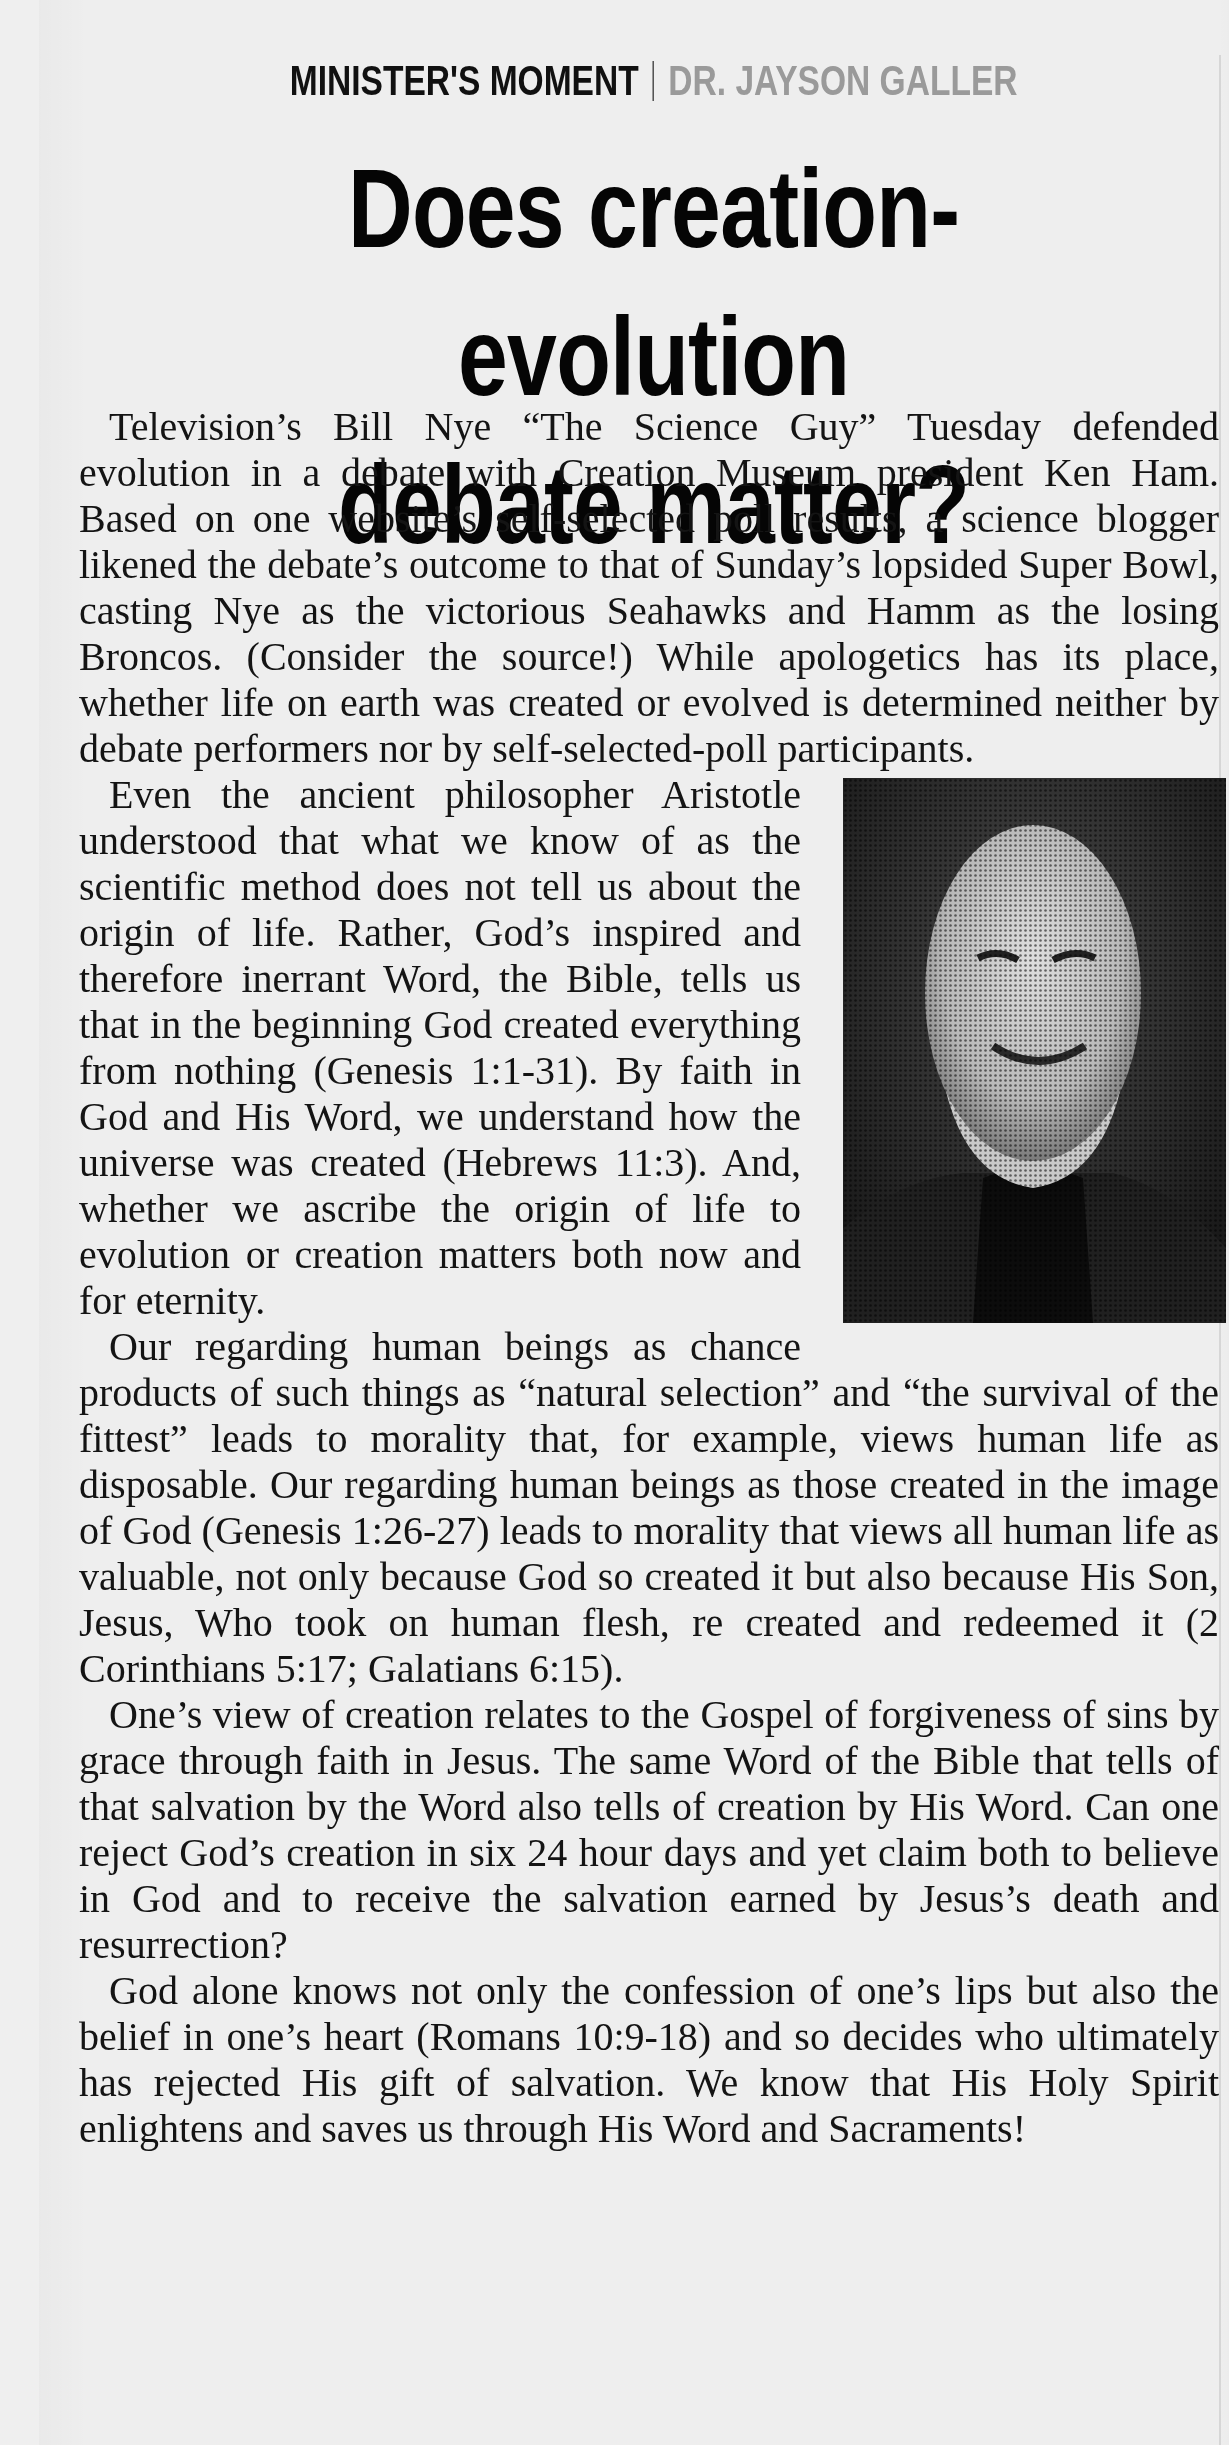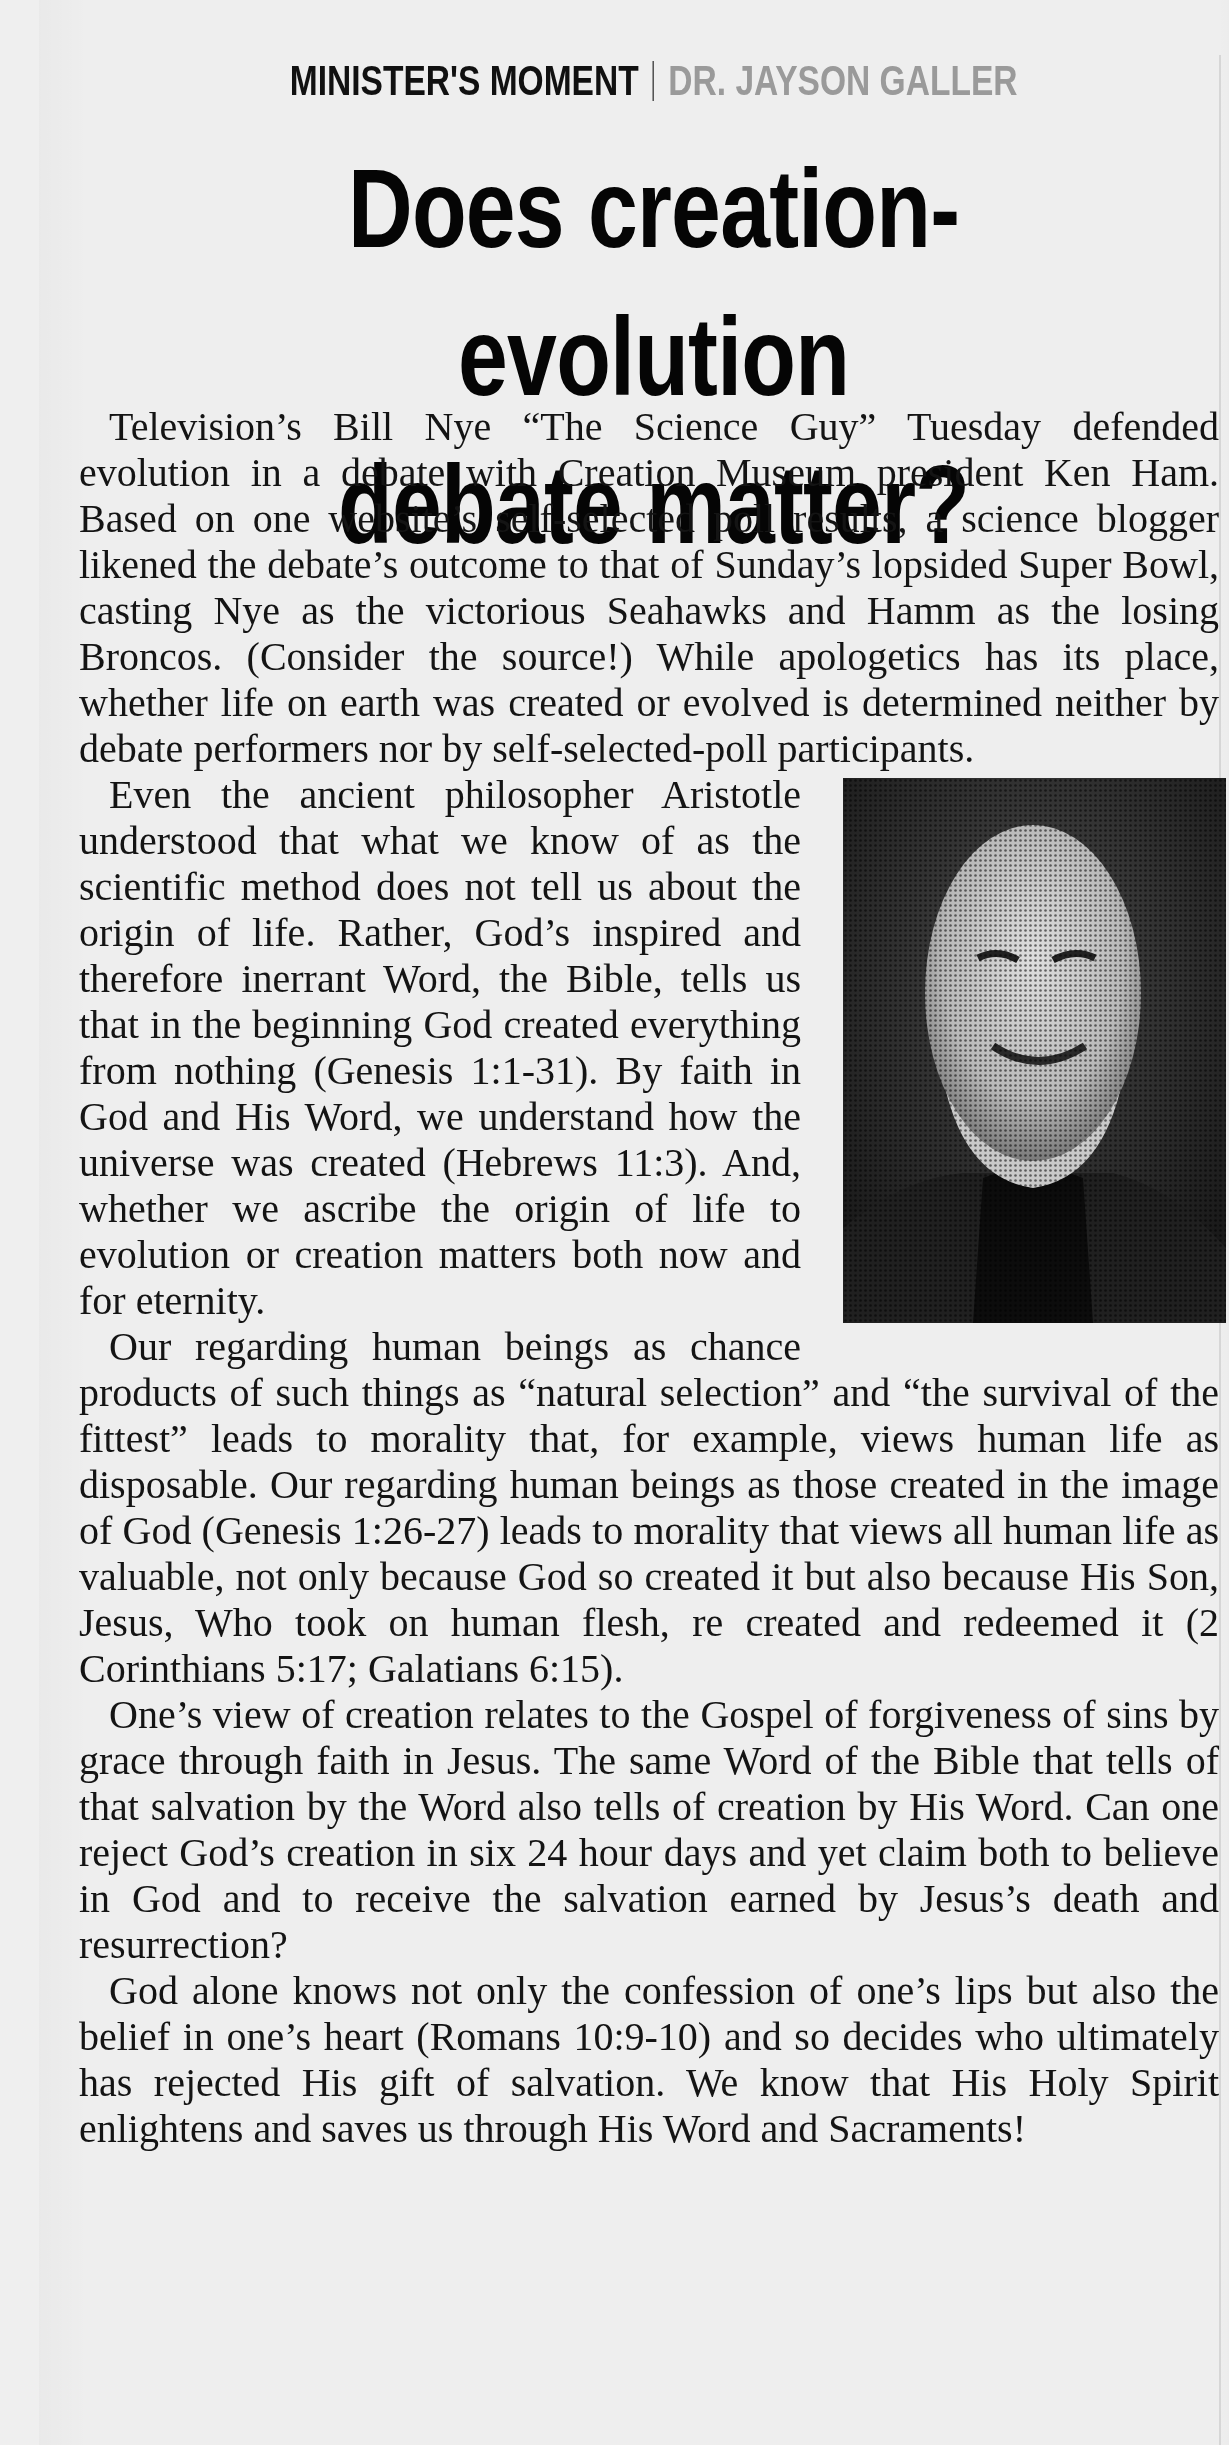--- a/index.html
+++ b/index.html
@@ -103,15 +103,15 @@
         <ellipse cx="190" cy="215" rx="108" ry="168" fill="url(#face)"></ellipse>
         <path d="M135 180 Q155 170 175 182" stroke="#222" stroke-width="7" fill="none"></path>
         <path d="M210 182 Q232 170 252 180" stroke="#222" stroke-width="7" fill="none"></path>
         <path d="M150 268 Q195 298 242 268" stroke="#2a2a2a" stroke-width="8" fill="none"></path>
         <rect width="383" height="545" fill="url(#dots)"></rect>
       </svg>
     </div>
     <p>Even the ancient philosopher Aristotle understood that what we know of as the scientific method does not tell us about the origin of life. Rather, God’s inspired and therefore inerrant Word, the Bible, tells us that in the beginning God created everything from nothing (Genesis 1:1-31). By faith in God and His Word, we understand how the universe was created (Hebrews 11:3). And, whether we ascribe the origin of life to evolution or creation matters both now and for eternity.</p>
     <p>Our regarding human beings as chance products of such things as “natural selection” and “the survival of the fittest” leads to morality that, for example, views human life as disposable. Our regarding human beings as those created in the image of God (Genesis 1:26-27) leads to morality that views all human life as valuable, not only because God so created it but also because His Son, Jesus, Who took on human flesh, re created and redeemed it (2 Corinthians 5:17; Galatians 6:15).</p>
     <p>One’s view of creation relates to the Gospel of forgiveness of sins by grace through faith in Jesus. The same Word of the Bible that tells of that salvation by the Word also tells of creation by His Word. Can one reject God’s creation in six 24 hour days and yet claim both to believe in God and to receive the salvation earned by Jesus’s death and resurrection?</p>
-    <p>God alone knows not only the confession of one’s lips but also the belief in one’s heart (Romans 10:9-10) and so decides who ultimately has rejected His gift of salvation. We know that His Holy Spirit enlightens and saves us through His Word and Sacraments!</p>
+    <p>God alone knows not only the confession of one’s lips but also the belief in one’s heart (Romans 10:9-18) and so decides who ultimately has rejected His gift of salvation. We know that His Holy Spirit enlightens and saves us through His Word and Sacraments!</p>
   </div>
 </div>
 
 </body></html>

